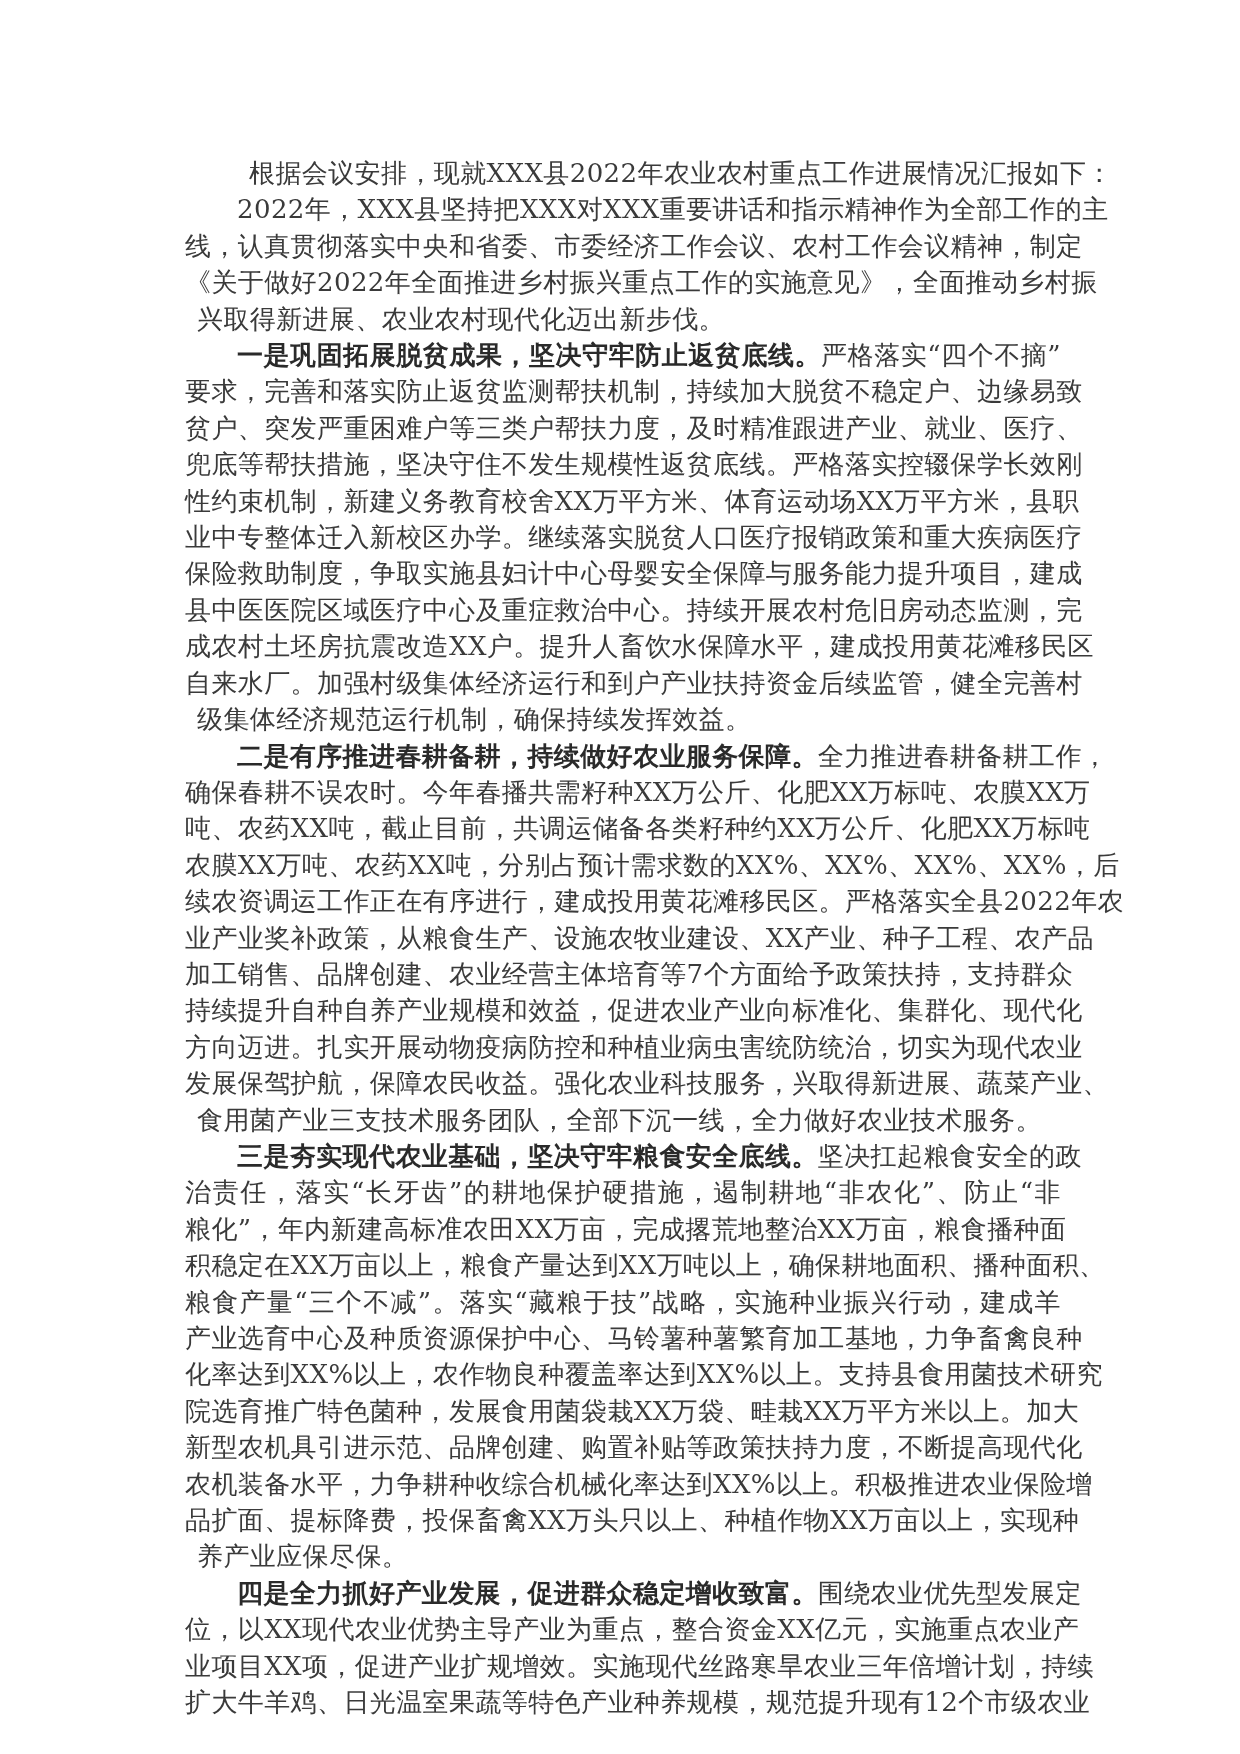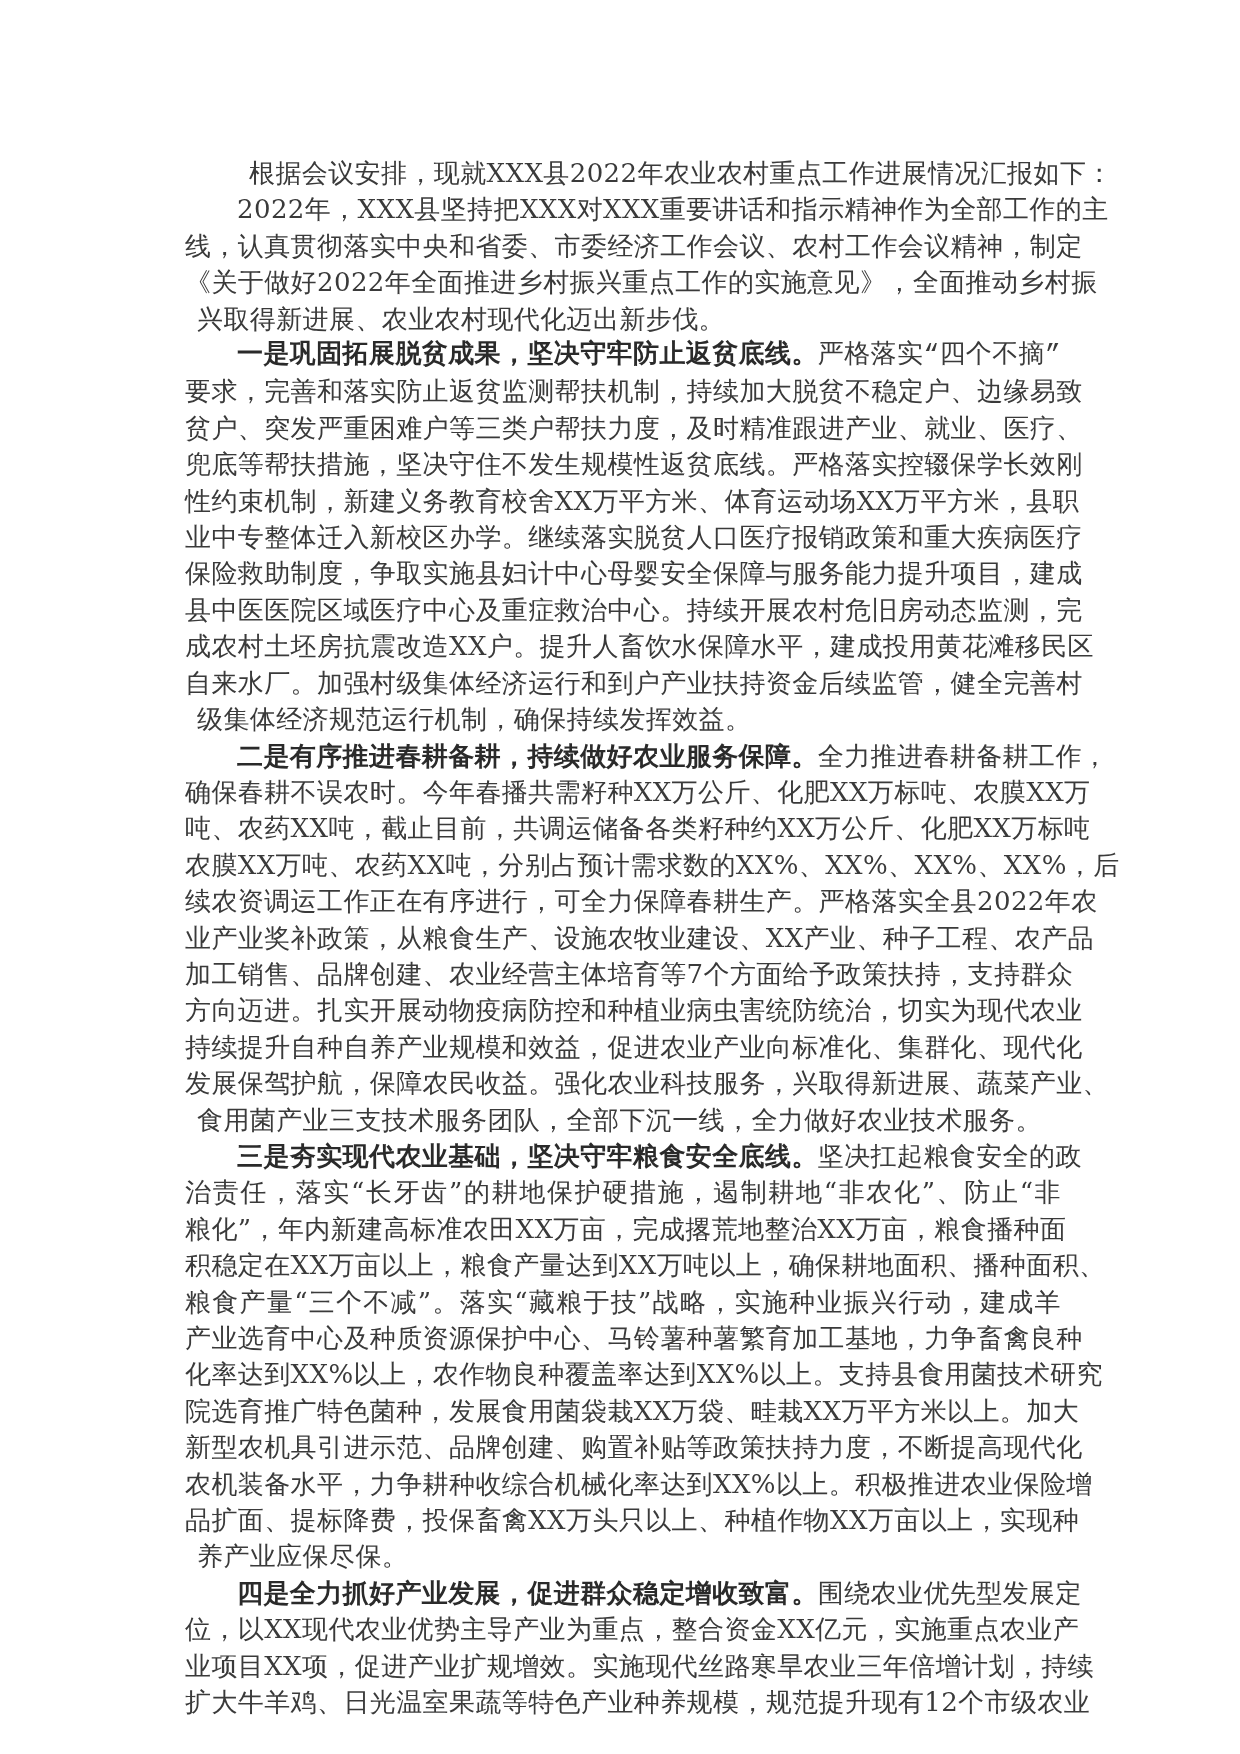--- a/index.html
+++ b/index.html
@@ -31,43 +31,43 @@
   </p>
 
   <p class="para" style="text-indent:0;">
     <span class="line" style="padding-left:52px;">2022年，XXX县坚持把XXX对XXX重要讲话和指示精神作为全部工作的主</span>
     <span class="line">线，认真贯彻落实中央和省委、市委经济工作会议、农村工作会议精神，制定</span>
     <span class="line">《关于做好2022年全面推进乡村振兴重点工作的实施意见》，全面推动乡村振</span>
     <span class="line last">兴取得新进展、农业农村现代化迈出新步伐。</span>
   </p>
 
   <p class="para" style="text-indent:0;">
-    <span class="line" style="padding-left:52px;font-family:Liberation Mono, monospace;"><b class="lead">一是巩固拓展脱贫成果，坚决守牢防止返贫底线。</b><span>严格落实“四个不摘”</span></span>
+    <span class="line" style="padding-left:52px;"><b class="lead">一是巩固拓展脱贫成果，坚决守牢防止返贫底线。</b><span>严格落实“四个不摘”</span></span>
     <span class="line">要求，完善和落实防止返贫监测帮扶机制，持续加大脱贫不稳定户、边缘易致</span>
     <span class="line">贫户、突发严重困难户等三类户帮扶力度，及时精准跟进产业、就业、医疗、</span>
     <span class="line">兜底等帮扶措施，坚决守住不发生规模性返贫底线。严格落实控辍保学长效刚</span>
     <span class="line">性约束机制，新建义务教育校舍XX万平方米、体育运动场XX万平方米，县职</span>
     <span class="line">业中专整体迁入新校区办学。继续落实脱贫人口医疗报销政策和重大疾病医疗</span>
     <span class="line">保险救助制度，争取实施县妇计中心母婴安全保障与服务能力提升项目，建成</span>
     <span class="line">县中医医院区域医疗中心及重症救治中心。持续开展农村危旧房动态监测，完</span>
     <span class="line">成农村土坯房抗震改造XX户。提升人畜饮水保障水平，建成投用黄花滩移民区</span>
     <span class="line">自来水厂。加强村级集体经济运行和到户产业扶持资金后续监管，健全完善村</span>
     <span class="line last">级集体经济规范运行机制，确保持续发挥效益。</span>
   </p>
 
   <p class="para" style="text-indent:0;">
     <span class="line" style="padding-left:52px;"><b class="lead">二是有序推进春耕备耕，持续做好农业服务保障。</b><span>全力推进春耕备耕工作，</span></span>
     <span class="line">确保春耕不误农时。今年春播共需籽种XX万公斤、化肥XX万标吨、农膜XX万</span>
     <span class="line">吨、农药XX吨，截止目前，共调运储备各类籽种约XX万公斤、化肥XX万标吨</span>
     <span class="line">农膜XX万吨、农药XX吨，分别占预计需求数的XX%、XX%、XX%、XX%，后</span>
-    <span class="line">续农资调运工作正在有序进行，可全力保障春耕生产。严格落实全县2022年农</span>
+    <span class="line">续农资调运工作正在有序进行，建成投用黄花滩移民区。严格落实全县2022年农</span>
     <span class="line">业产业奖补政策，从粮食生产、设施农牧业建设、XX产业、种子工程、农产品</span>
     <span class="line">加工销售、品牌创建、农业经营主体培育等7个方面给予政策扶持，支持群众</span>
+    <span class="line">持续提升自种自养产业规模和效益，促进农业产业向标准化、集群化、现代化</span>
     <span class="line">方向迈进。扎实开展动物疫病防控和种植业病虫害统防统治，切实为现代农业</span>
-    <span class="line">持续提升自种自养产业规模和效益，促进农业产业向标准化、集群化、现代化</span>
     <span class="line">发展保驾护航，保障农民收益。强化农业科技服务，兴取得新进展、蔬菜产业、</span>
     <span class="line last">食用菌产业三支技术服务团队，全部下沉一线，全力做好农业技术服务。</span>
   </p>
 
   <p class="para" style="text-indent:0;">
     <span class="line" style="padding-left:52px;"><b class="lead">三是夯实现代农业基础，坚决守牢粮食安全底线。</b><span>坚决扛起粮食安全的政</span></span>
     <span class="line">治责任，落实“长牙齿”的耕地保护硬措施，遏制耕地“非农化”、防止“非</span>
     <span class="line">粮化”，年内新建高标准农田XX万亩，完成撂荒地整治XX万亩，粮食播种面</span>
     <span class="line">积稳定在XX万亩以上，粮食产量达到XX万吨以上，确保耕地面积、播种面积、</span>
     <span class="line">粮食产量“三个不减”。落实“藏粮于技”战略，实施种业振兴行动，建成羊</span>

